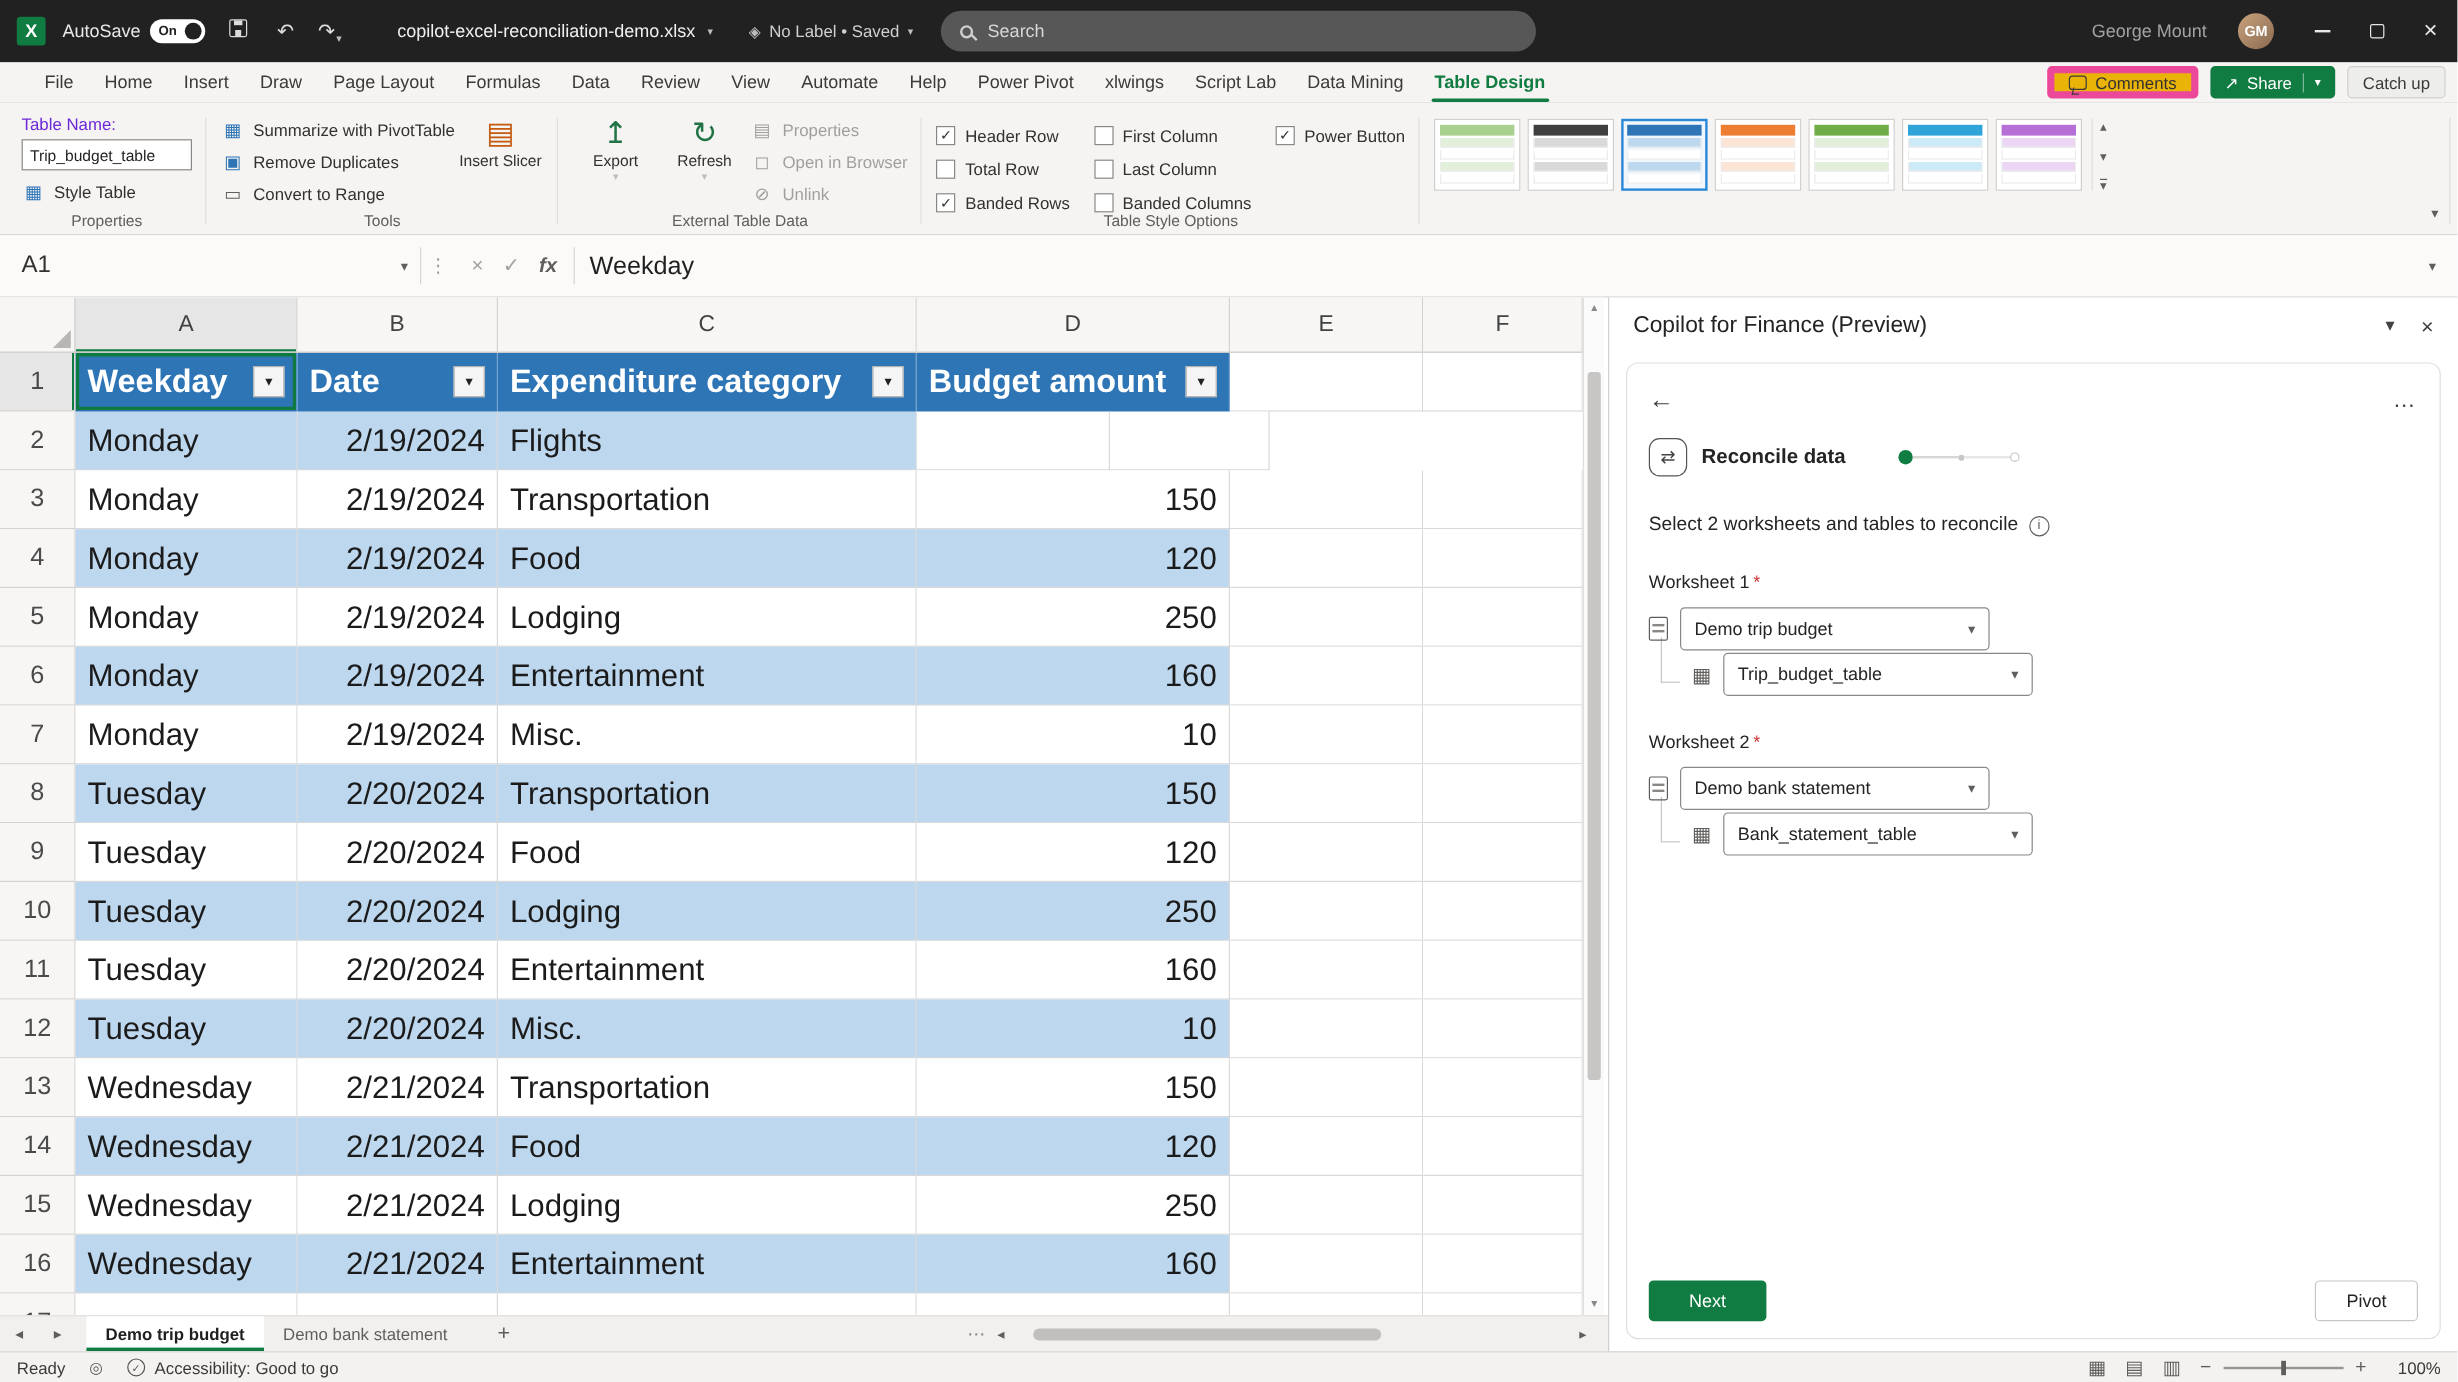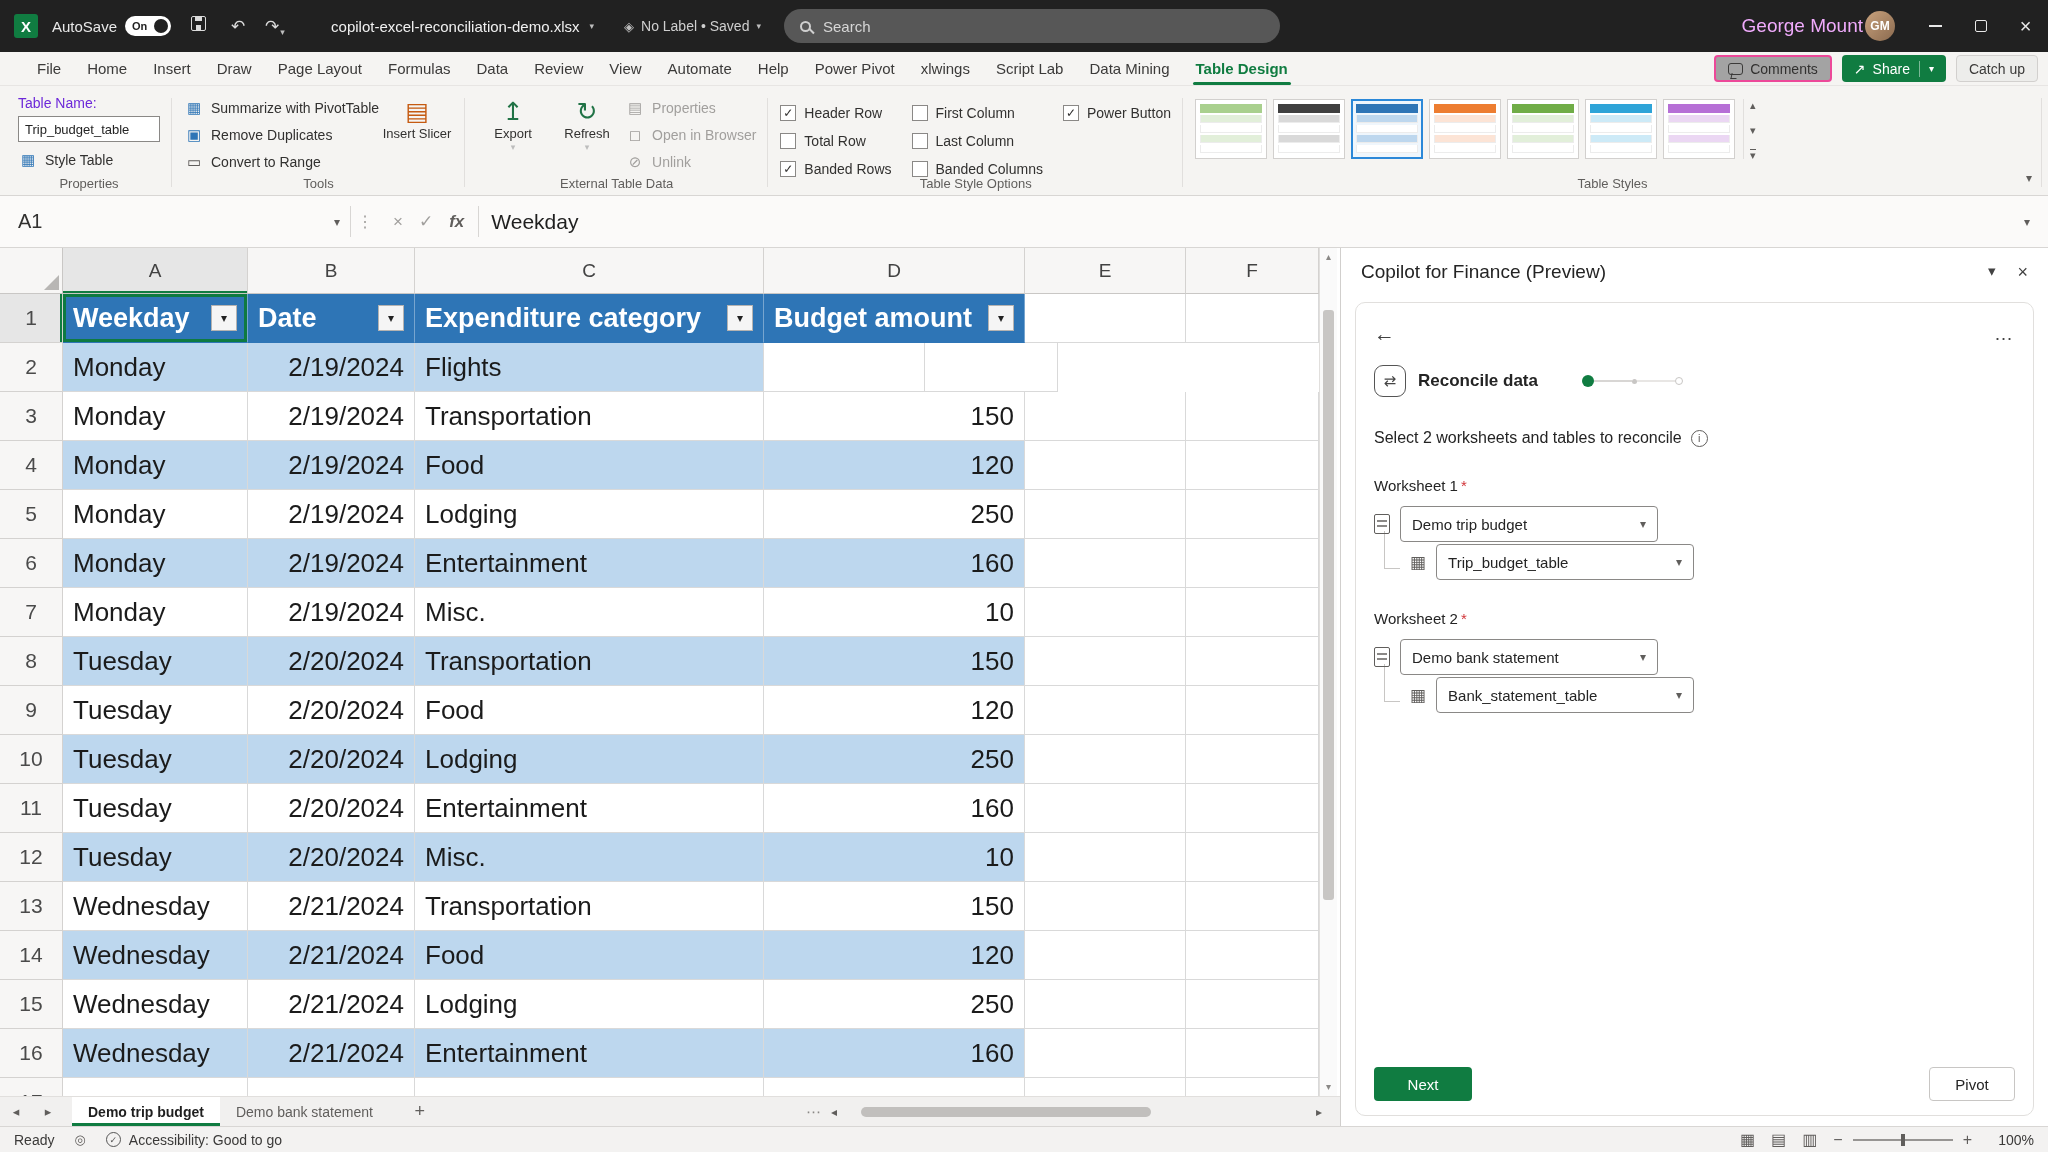--- a/index.html
+++ b/index.html
@@ -20,33 +20,33 @@
   .save-ico::after{content:'';position:absolute;bottom:0;left:4px;width:5px;height:5px;background:#dcdcdc}
   .redo-wrap{display:flex;align-items:flex-end;gap:1px}
   .mini-chev{font-size:9px;color:#bdbdbd}
   .tb-file{display:flex;align-items:center;gap:10px;margin-left:26px;font-size:15px;color:#f0f0f0;white-space:nowrap}
   .label-chip{display:flex;align-items:center;gap:7px;font-size:14px;color:#cfcfcf;margin-left:16px;white-space:nowrap}
   .diamond-ico{font-size:13px;color:#bdbdbd}
   .tb-search{position:absolute;left:784px;top:9px;width:496px;height:34px;border-radius:17px;background:#575757;display:flex;align-items:center;gap:12px;padding:0 16px;color:#d6d6d6;font-size:15px}
   .mag{width:11px;height:11px;border:2px solid #cfcfcf;border-radius:50%;position:relative;flex:none}
   .mag::after{content:'';position:absolute;width:7px;height:2px;background:#cfcfcf;transform:rotate(45deg);right:-6px;bottom:-2px}
   .tb-right{position:absolute;right:0;top:0;height:52px;display:flex;align-items:center}
-  .tb-user{font-size:19px;color:#f0abfc;margin-right:2px}
+  .tb-user{font-size:15px;color:#a3a3a3;margin-right:26px}
   .avatar{width:30px;height:30px;border-radius:50%;background:linear-gradient(135deg,#c9a27d,#8a6a4f);color:#fff;font-size:12px;font-weight:bold;display:flex;align-items:center;justify-content:center;margin-right:18px}
   .winbtn{width:45px;height:52px;display:flex;align-items:center;justify-content:center;color:#e8e8e8;font-size:20px}
   .win-min{width:13px;height:2px;background:#e8e8e8;display:inline-block}
   .win-max{width:12px;height:12px;border:1.5px solid #e8e8e8;border-radius:2px;display:inline-block}
 
   
   .tabrow{position:absolute;left:0;top:52px;right:0;height:34px;background:#f5f4f2;display:flex;align-items:center;border-bottom:1px solid #e7e5e3}
   .rtab{padding:0 13px;font-size:15px;color:#3b3a39;height:100%;display:flex;align-items:center;position:relative;white-space:nowrap}
   .rtab.active{color:#107C41;font-weight:bold}
   .rtab.active::after{content:'';position:absolute;left:10px;right:10px;bottom:0;height:3px;background:#107C41;border-radius:2px}
   .trbtns{margin-left:auto;display:flex;gap:10px;padding-right:10px;align-items:center}
-  .pillbtn{height:27px;border:2px solid #ec4899;border-radius:4px;background:#a3a3a3;display:flex;align-items:center;gap:7px;padding:0 12px;font-size:14px;color:#323130;white-space:nowrap}
+  .pillbtn{height:27px;border:6px solid #ec4899;border-radius:4px;background:#eab308;display:flex;align-items:center;gap:7px;padding:0 12px;font-size:14px;color:#323130;white-space:nowrap}
   .bubble{width:15px;height:12px;border:1.5px solid #3b3a39;border-radius:3px;position:relative;display:inline-block}
   .bubble::after{content:'';position:absolute;left:2px;bottom:-5px;width:5px;height:5px;border-left:1.5px solid #3b3a39;border-bottom:1.5px solid #3b3a39;background:transparent;transform:skewX(-12deg)}
   .sharebtn{background:#107C41;border:none;color:#fff}
   .sharebtn .sep{width:1px;height:16px;background:rgba(255,255,255,.45);margin:0 2px}
   .catchup{background:#ededeb;border:1px solid #d2d0ce;color:#3b3a39}
 
   
   .ribbon{position:absolute;left:0;top:86px;right:0;height:110px;background:#f5f4f2;border-bottom:1px solid #d8d6d4;display:flex;align-items:stretch;padding:4px 6px 0 6px;overflow:hidden}
   .rgroup{position:relative;display:flex;flex-direction:column;padding:2px 12px 20px 12px}
   .rgroup::after{content:'';position:absolute;right:0;top:8px;bottom:8px;width:1px;background:#e1dfdd}
@@ -401,21 +401,20 @@
               <div class="sw-r" style="background: rgb(235, 215, 243);"></div>
               <div class="sw-r" style="background: rgb(255, 255, 255);"></div>
             </div>
           </div>
         <div class="gscroll">
           <span>▴</span>
           <span>▾</span>
           <span class="gmore">▾</span>
         </div>
       </div>
-      <div class="glabel">Table Styles</div>
     </div>
     <span class="ribbon-collapse">▾</span>
   </div>
 
   <div class="fbar">
     <div class="namebox">
       <span>A1</span>
       <span class="chev">▾</span>
     </div>
     <div class="fdivider"></div>

